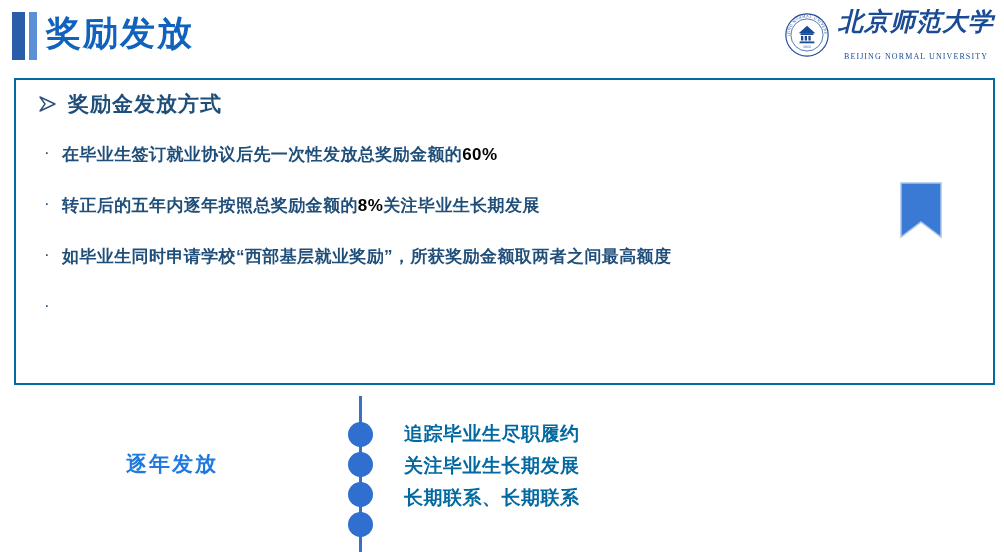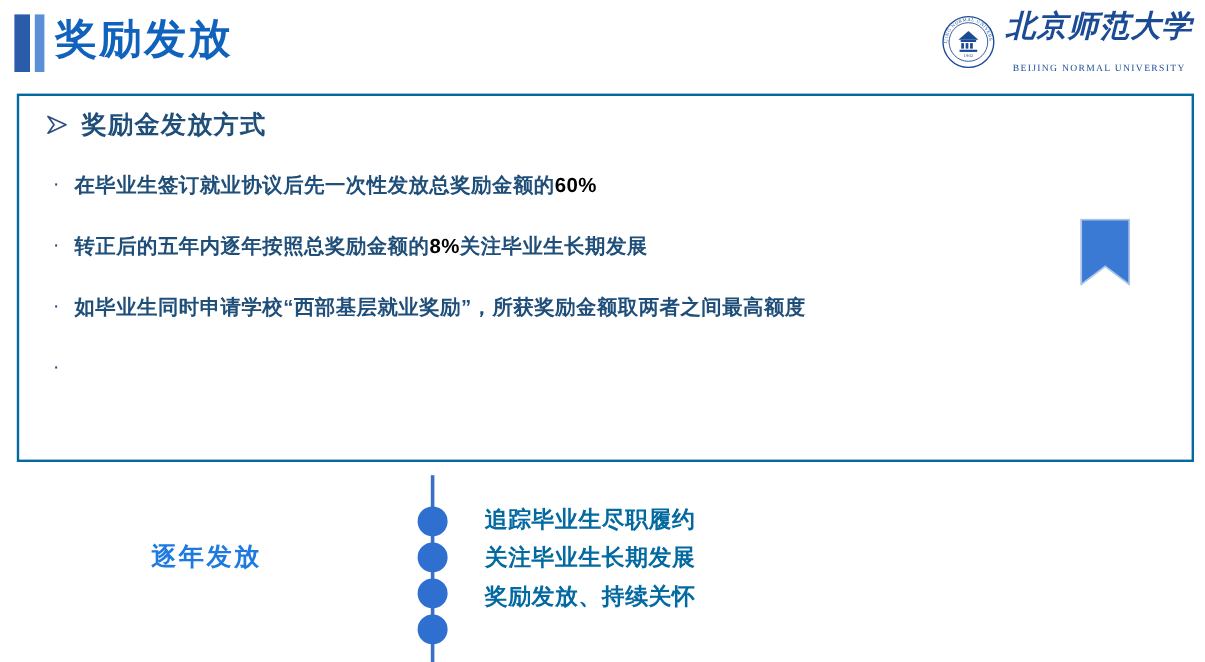--- a/index.html
+++ b/index.html
@@ -283,16 +283,16 @@
     <div class="timeline-line"></div>
     <div class="timeline-dot d0"></div>
     <div class="timeline-dot d1"></div>
     <div class="timeline-dot d2"></div>
     <div class="timeline-dot d3"></div>
   </div>
 
   <div class="bottom-list">
     <div class="bottom-list-item">追踪毕业生尽职履约</div>
     <div class="bottom-list-item">关注毕业生长期发展</div>
-    <div class="bottom-list-item">奖励发放、持续关怀</div>
+    <div class="bottom-list-item">长期联系、长期联系</div>
   </div>
 
 </div>
 
 </body></html>

